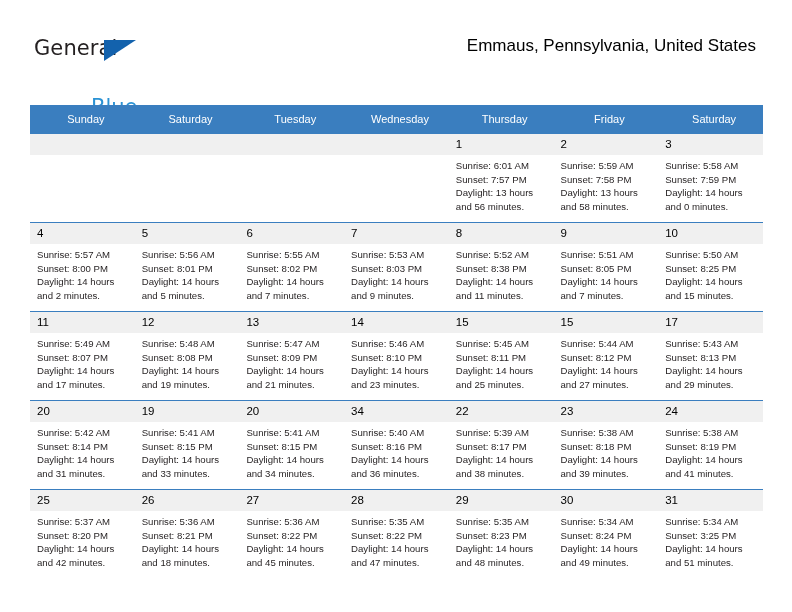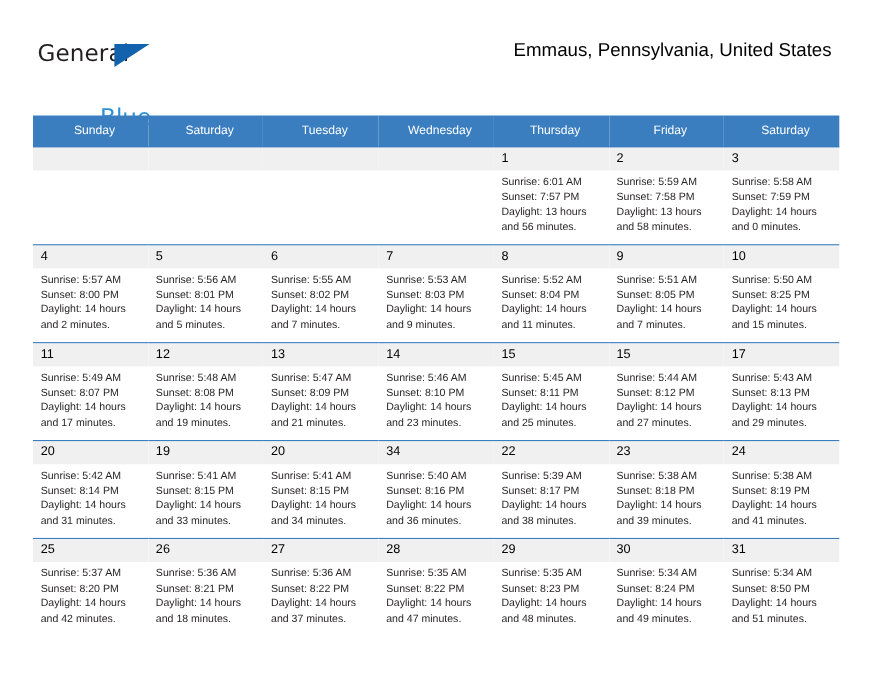--- a/index.html
+++ b/index.html
@@ -270,21 +270,21 @@
               <div>Sunrise: 5:53 AM</div>
               <div>Sunset: 8:03 PM</div>
               <div>Daylight: 14 hours</div>
               <div>and 9 minutes.</div>
             </div>
           </td>
           <td>
             <div class="daynum">8</div>
             <div class="cellbody">
               <div>Sunrise: 5:52 AM</div>
-              <div>Sunset: 8:04 PM</div>
+              <div>Sunset: 8:38 PM</div>
               <div>Daylight: 14 hours</div>
               <div>and 11 minutes.</div>
             </div>
           </td>
           <td>
             <div class="daynum">9</div>
             <div class="cellbody">
               <div>Sunrise: 5:51 AM</div>
               <div>Sunset: 8:05 PM</div>
               <div>Daylight: 14 hours</div>
@@ -449,21 +449,21 @@
               <div>Daylight: 14 hours</div>
               <div>and 18 minutes.</div>
             </div>
           </td>
           <td>
             <div class="daynum">27</div>
             <div class="cellbody">
               <div>Sunrise: 5:36 AM</div>
               <div>Sunset: 8:22 PM</div>
               <div>Daylight: 14 hours</div>
-              <div>and 37 minutes.</div>
+              <div>and 45 minutes.</div>
             </div>
           </td>
           <td>
             <div class="daynum">28</div>
             <div class="cellbody">
               <div>Sunrise: 5:35 AM</div>
               <div>Sunset: 8:22 PM</div>
               <div>Daylight: 14 hours</div>
               <div>and 47 minutes.</div>
             </div>
@@ -483,21 +483,21 @@
               <div>Sunrise: 5:34 AM</div>
               <div>Sunset: 8:24 PM</div>
               <div>Daylight: 14 hours</div>
               <div>and 49 minutes.</div>
             </div>
           </td>
           <td>
             <div class="daynum">31</div>
             <div class="cellbody">
               <div>Sunrise: 5:34 AM</div>
-              <div>Sunset: 8:50 PM</div>
+              <div>Sunset: 3:25 PM</div>
               <div>Daylight: 14 hours</div>
               <div>and 51 minutes.</div>
             </div>
           </td>
         </tr>
       </tbody>
   </table>
 
 </div>
 

